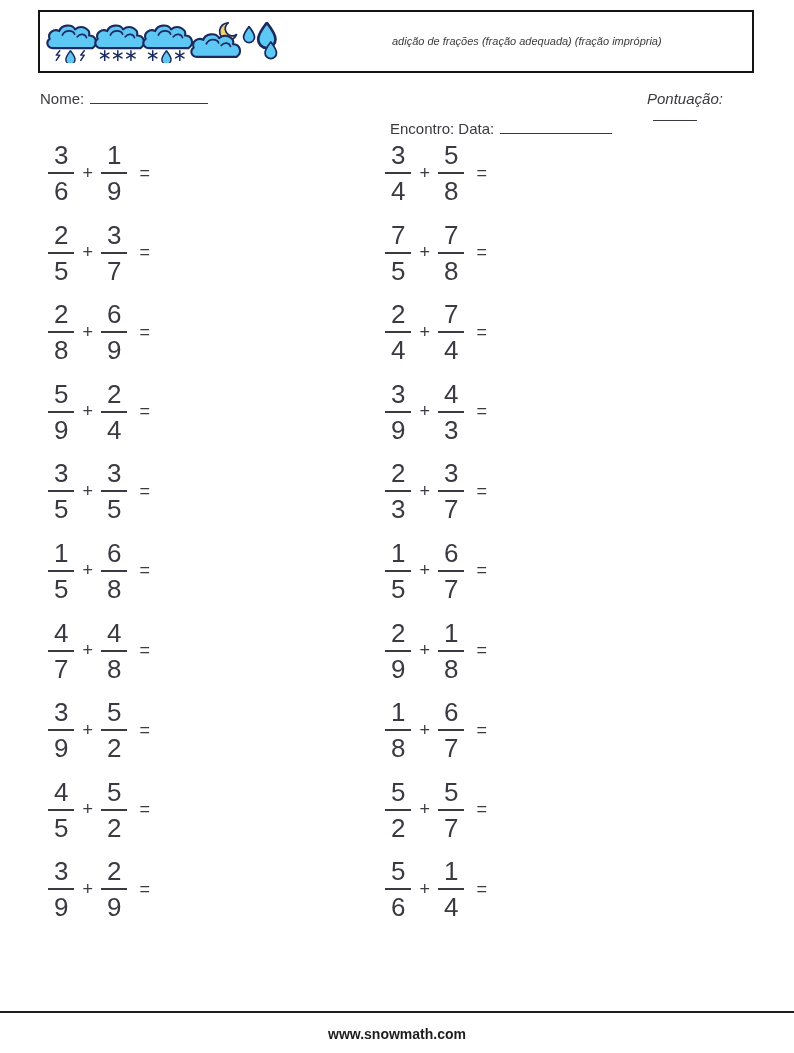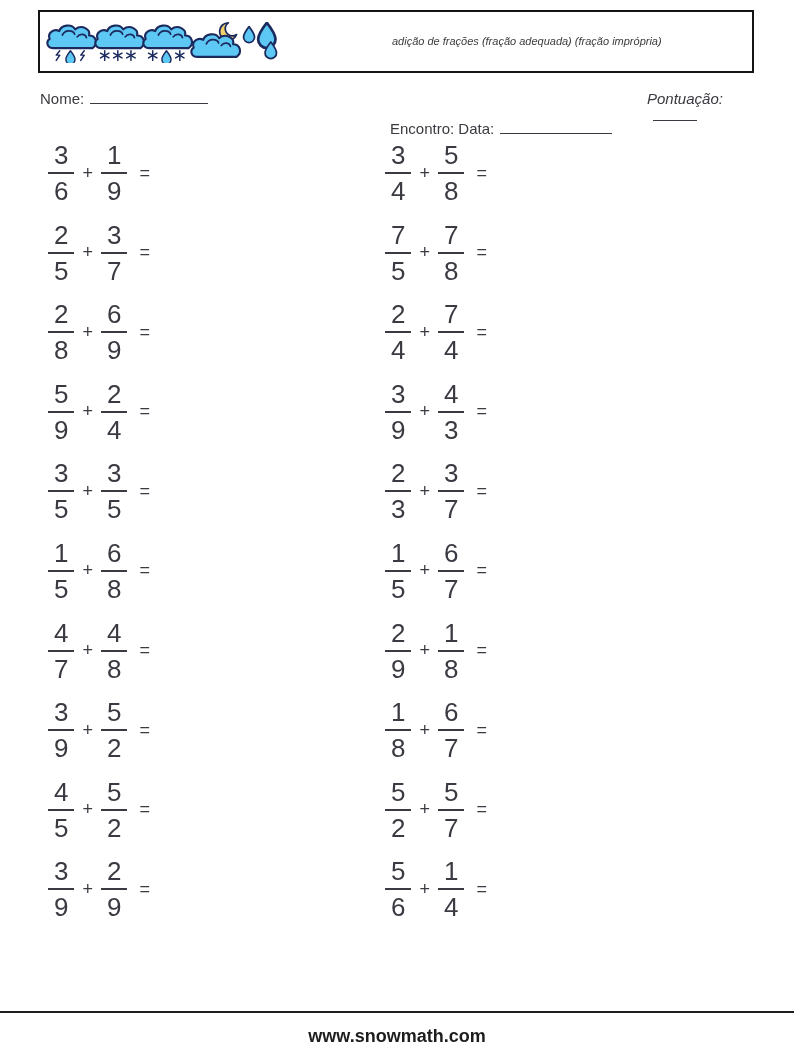--- a/index.html
+++ b/index.html
@@ -39,21 +39,21 @@
   .problem{display:flex;align-items:center;height:62px;}
   .frac{display:inline-flex;flex-direction:column;align-items:center;}
   .num,.den{font-size:26px;line-height:1;padding:0 6px;color:#3a3a42;}
   .num{padding-bottom:4px;}
   .den{padding-top:4px;border-top:2px solid #3a3a42;}
   .op{font-size:18px;margin:0 8px;color:#3a3a42;}
   .op.eq{margin-left:12px;}
   
   .footer{
     position:absolute;left:0;top:1011px;width:794px;border-top:2px solid #1f1f1f;
-    text-align:center;padding-top:13px;font-weight:bold;font-size:18px;color:#1d1d1d;
+    text-align:center;padding-top:13px;font-weight:bold;font-size:14px;color:#1d1d1d;
   }
   svg .cbody{fill:#5ec8f4;stroke:#1b2a5e;stroke-width:2.4;stroke-linejoin:round;}
   svg .cline{fill:none;stroke:#1b2a5e;stroke-width:2;stroke-linecap:round;}
   svg .glyph{fill:none;stroke:#1b2a5e;stroke-width:1.7;stroke-linecap:round;stroke-linejoin:round;}
   svg .dropb{fill:#5ec8f4;stroke:#1b2a5e;stroke-width:1.7;stroke-linejoin:round;}
   svg .moonb{fill:#f2d06b;stroke:#1b2a5e;stroke-width:2;stroke-linejoin:round;}
 </style>
 </head>
 <body>
 

